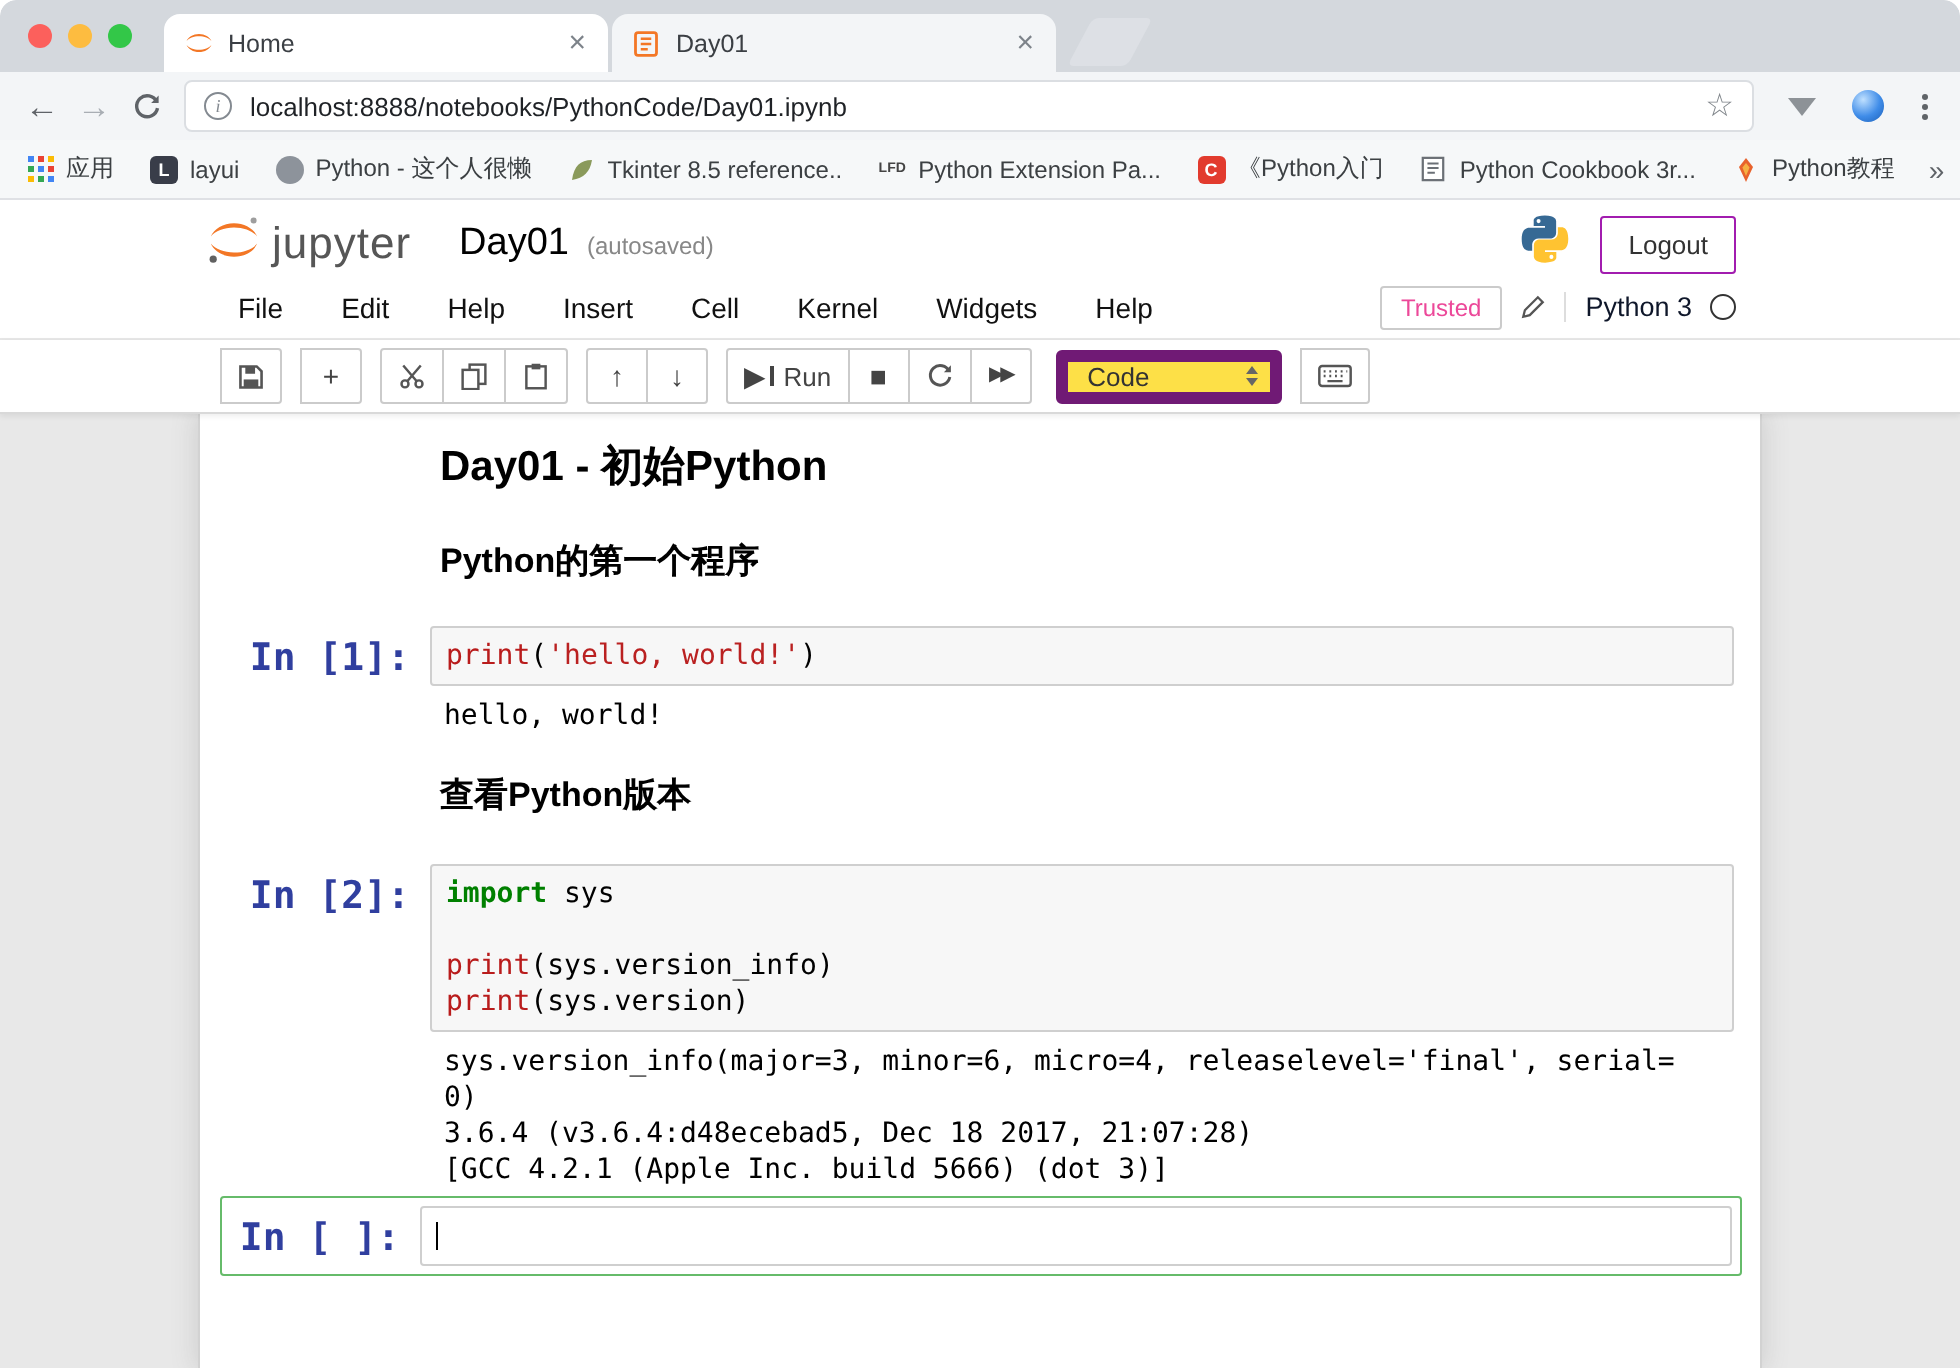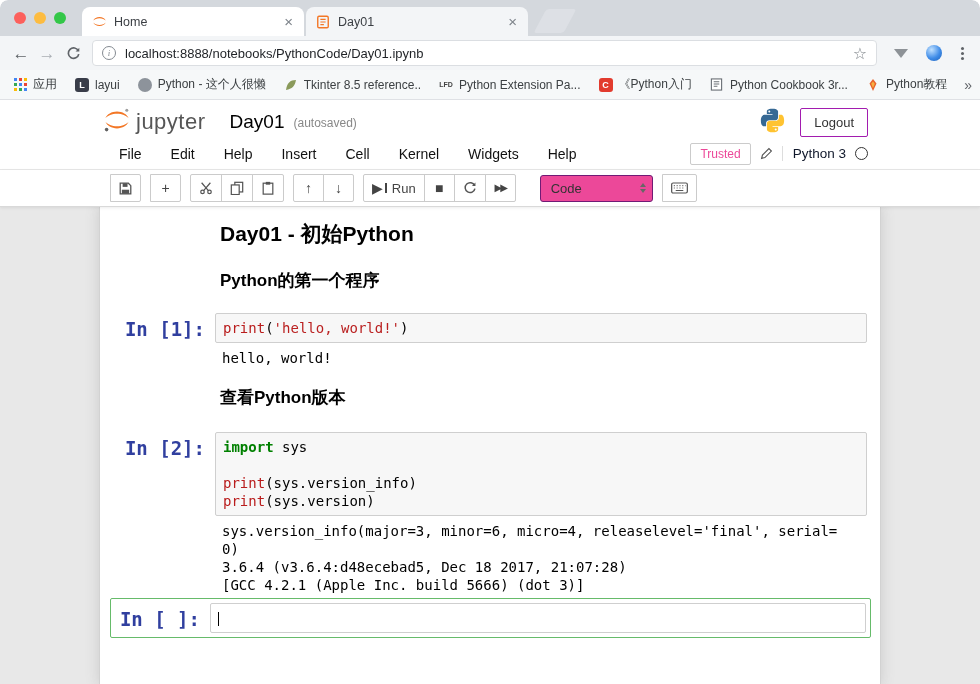--- a/index.html
+++ b/index.html
@@ -66,21 +66,21 @@
   
   .toolbar { height:37px; border-bottom:1px solid #d9d9d9; box-shadow:0 1px 3px rgba(0,0,0,.08); display:flex; align-items:center; padding:0 0 0 110px; gap:9px; background:#fff; position:relative; z-index:2; }
   .tgroup { display:flex; }
   .tbtn { height:28px; min-width:31px; background:#fff; border:1px solid #cbcbcb; border-radius:2px; display:flex; align-items:center; justify-content:center; gap:5px; font-size:13px; color:#444; padding:0 8px; }
   .tgroup .tbtn { border-radius:0; margin-left:-1px; }
   .tgroup .tbtn:first-child { border-radius:2px 0 0 2px; margin-left:0; }
   .tgroup .tbtn:last-child { border-radius:0 2px 2px 0; }
   .glyph { font-size:14px; line-height:1; color:#444; }
   .glyph.small { font-size:10px; letter-spacing:-2px; }
   .playbar { width:2px; height:10px; background:#444; margin-left:-3px; }
-  .cellselect { width:113px; height:27px; border:1px solid #701a75; border-radius:3px; background:#ec4899; display:flex; align-items:center; padding:0 6px 0 10px; font-size:13px; color:#333; margin-left:15px; }
+  .cellselect { width:113px; height:27px; border:6px solid #701a75; border-radius:3px; background:#fde047; display:flex; align-items:center; padding:0 6px 0 10px; font-size:13px; color:#333; margin-left:3px; }
   .selarrows { margin-left:auto; display:flex; flex-direction:column; gap:2px; }
   .selarrows i { width:0; height:0; border-left:3.5px solid transparent; border-right:3.5px solid transparent; }
   .selarrows .aup { border-bottom:4.5px solid #666; }
   .selarrows .adn { border-top:4.5px solid #666; }
 
   
   .nbarea { height:477px; background:#e8e8e8; overflow:hidden; }
   .page { width:782px; margin:0 auto; min-height:477px; background:#fff; border-left:1px solid #d2d2d2; border-right:1px solid #d2d2d2; box-shadow:0 0 12px 1px rgba(87,87,87,.18); padding-top:14px; }
   .mdcell { padding:0 13px 0 120px; }
   .mdcell h1 { font-size:26px; line-height:30px; font-weight:bold; color:#000; margin:2px 0 24px; }

